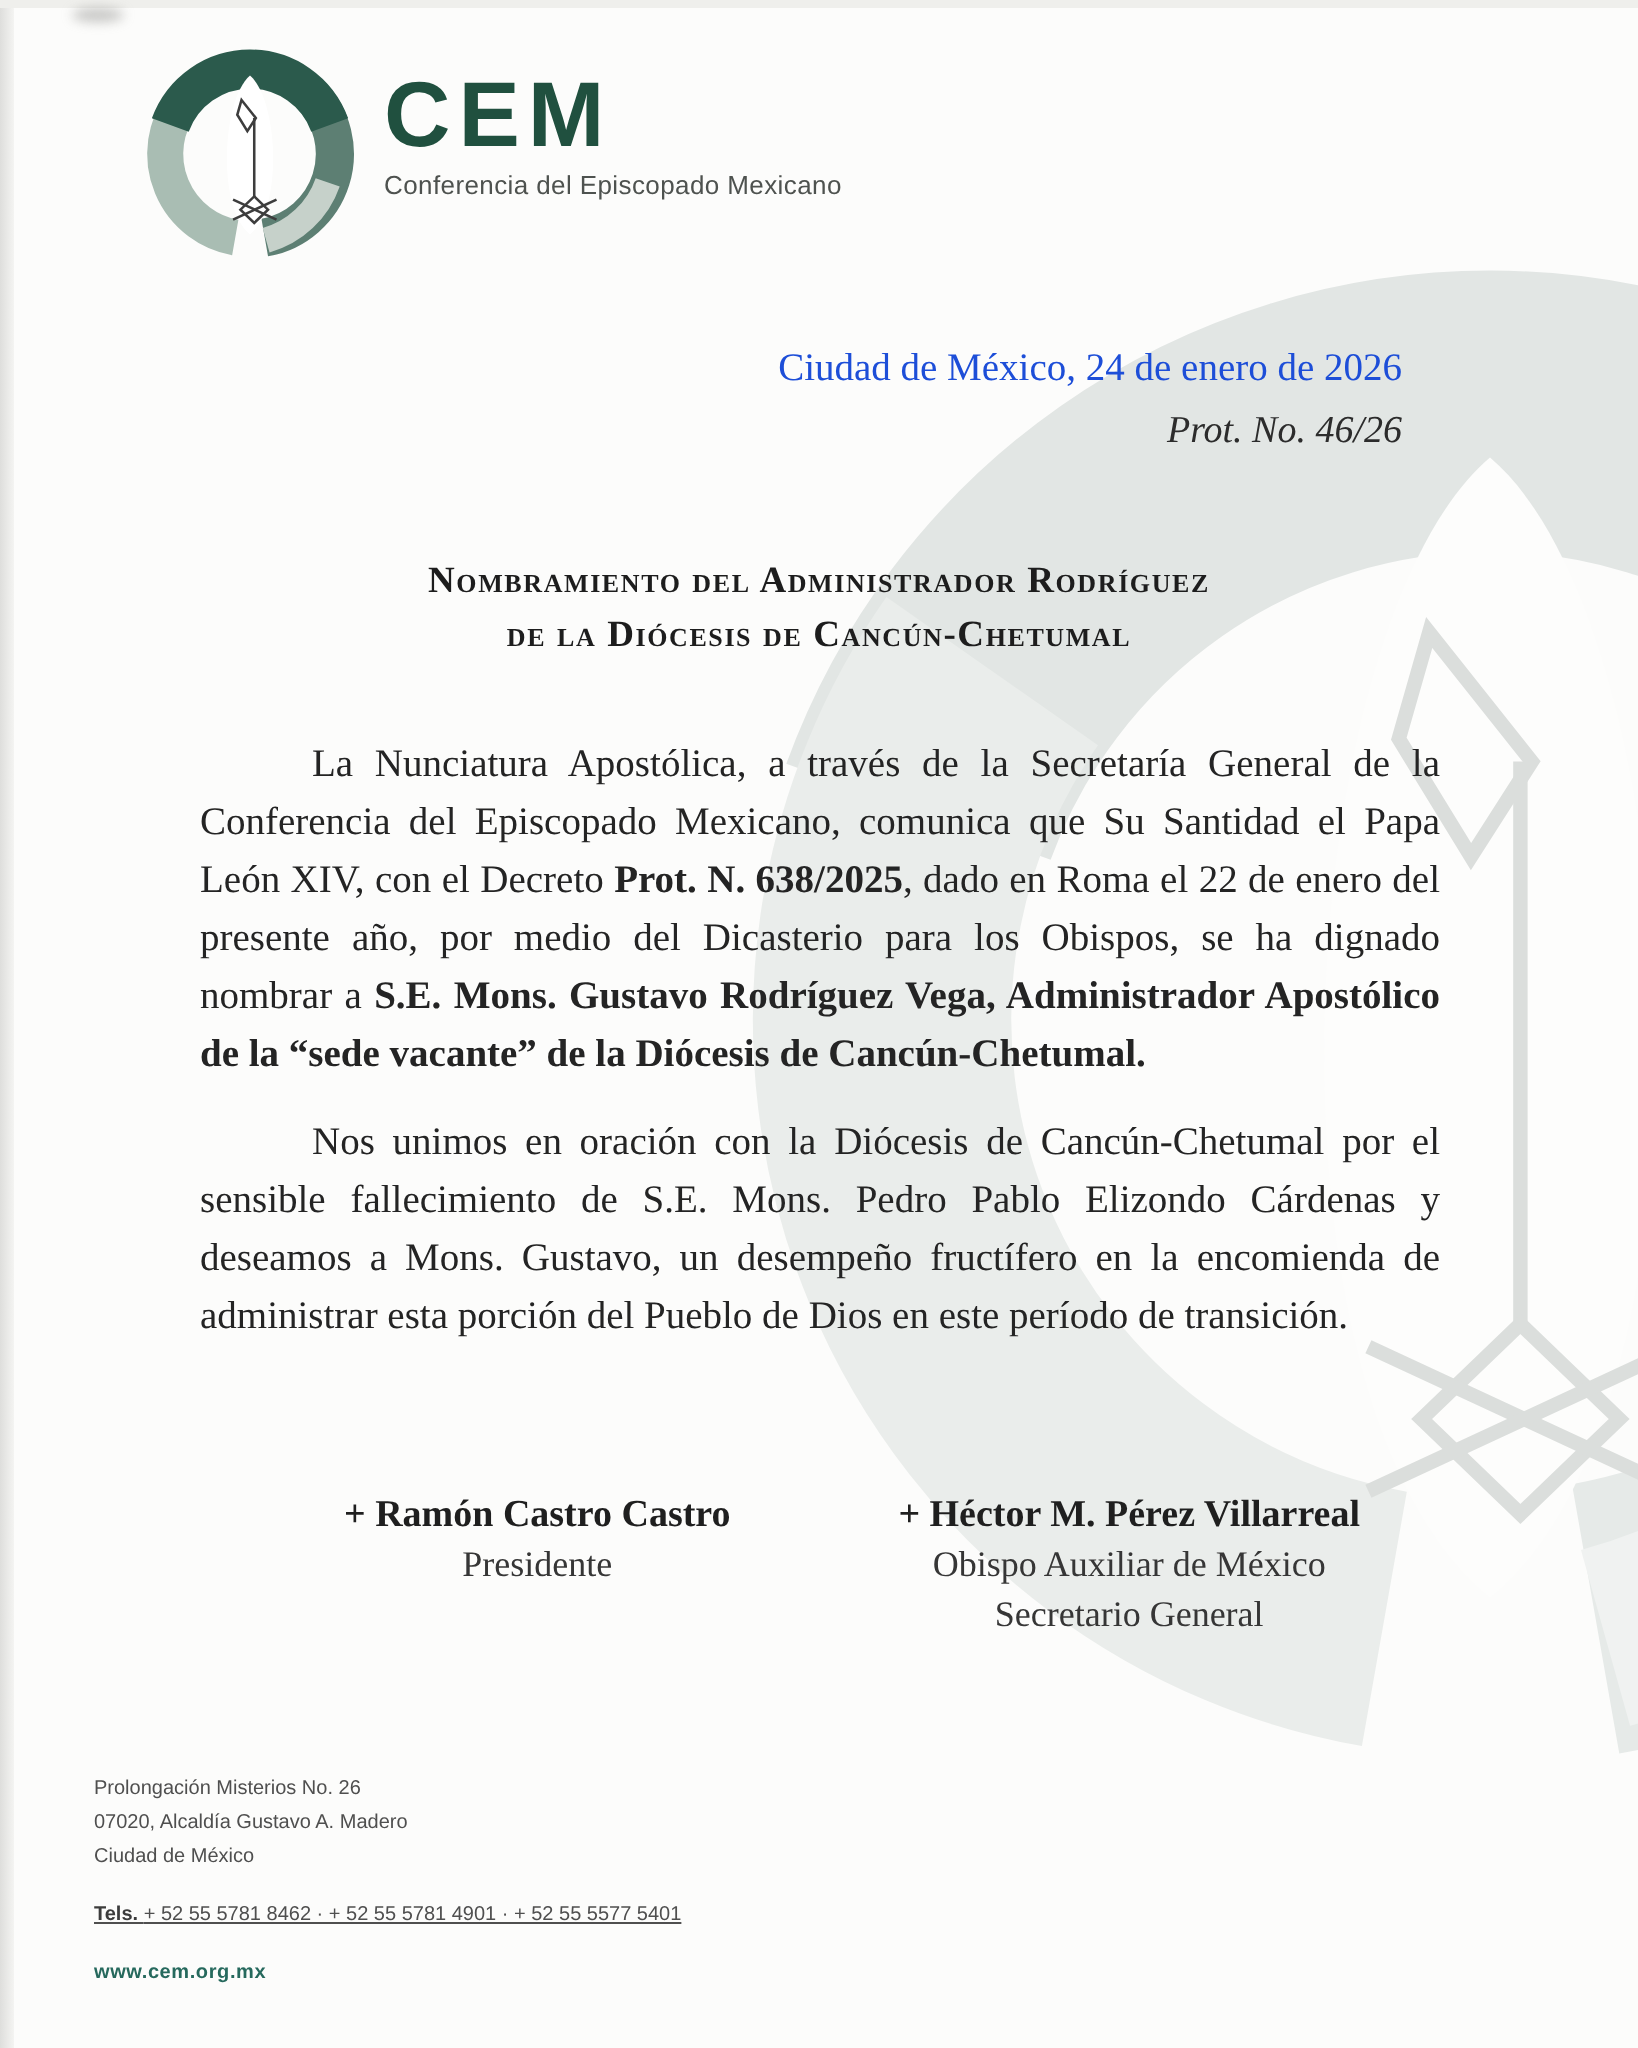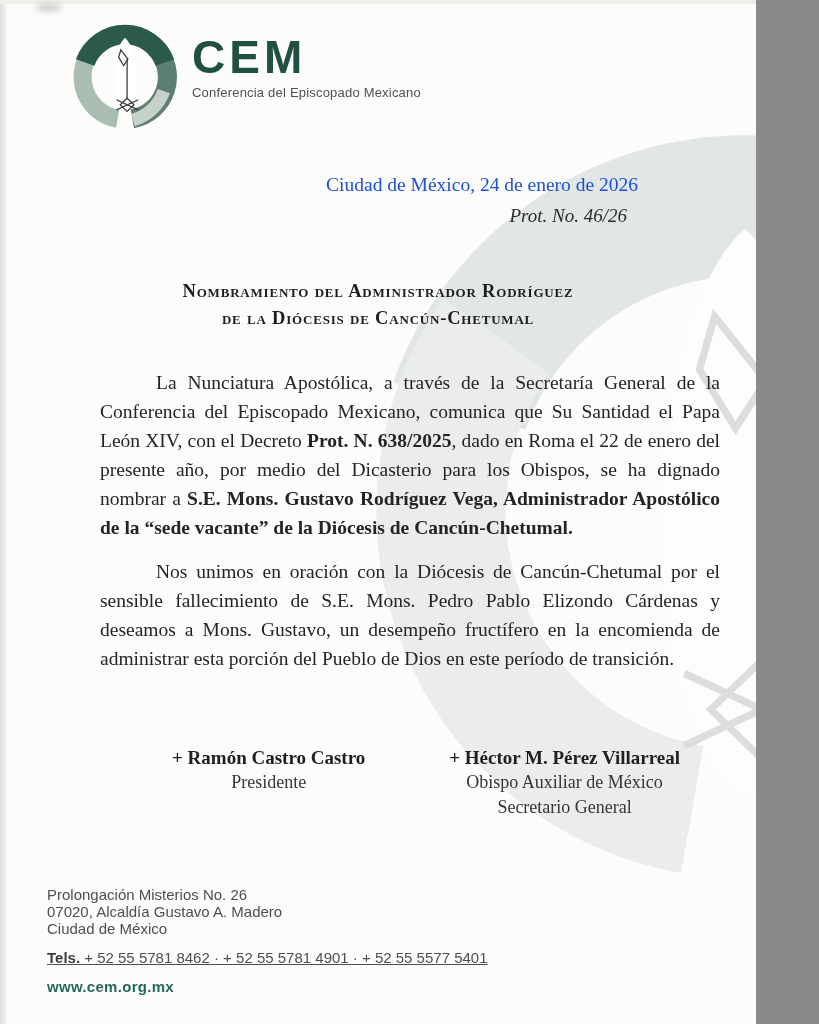--- a/index.html
+++ b/index.html
@@ -1,18 +1,18 @@
 <!DOCTYPE html>
 <html><head>
 <meta charset="utf-8">
 <style>
   html,body{margin:0;padding:0;background:#8a8a8a;}
   .page{
     position:relative;
-    width:756px;height:1024px;
+    width:819px;height:1024px;
     background:#fcfcfb;
     overflow:hidden;
     font-family:"Liberation Serif","DejaVu Serif",serif;
     color:#262626;
   }
   
   .edge-left{position:absolute;left:0;top:0;width:7px;height:100%;background:linear-gradient(90deg,#dededc,#f4f4f2);}
   .edge-top{position:absolute;left:0;top:0;width:100%;height:4px;background:#efefec;}
   .smudge{position:absolute;left:36px;top:4px;width:26px;height:7px;background:#9a9a97;border-radius:50%;filter:blur(3px);opacity:.55;}
 
@@ -24,41 +24,41 @@
   
   .brand{position:absolute;left:72px;top:24px;display:flex;align-items:flex-start;}
   .brand-logo{width:106px;height:106px;display:block;}
   .brand-text{margin-left:14px;margin-top:10px;font-family:"Liberation Sans","DejaVu Sans",sans-serif;}
   .brand-acronym{font-size:46px;line-height:46px;font-weight:bold;letter-spacing:4px;color:#20503f;}
   .brand-tagline{margin-top:5px;font-size:13px;letter-spacing:.2px;color:#4e524f;}
 
   
   .dateline-block{position:absolute;right:118px;top:174px;text-align:right;}
   .dateline{font-size:19.5px;color:#1d4ed8;}
-  .protocol{margin-top:9px;margin-right:11px;font-size:19px;font-style:italic;color:#2c2c2c;}
+  .protocol{margin-top:9px;margin-right:0;font-size:19px;font-style:italic;color:#2c2c2c;}
 
   
   .doc-title{position:absolute;left:0;top:278px;width:100%;text-align:center;
     font-variant:small-caps;font-weight:bold;font-size:18.5px;letter-spacing:.8px;color:#1d1d1d;line-height:27px;}
 
   
   .body-text{position:absolute;left:100px;top:368px;width:620px;
     font-size:19.5px;line-height:29px;text-align:justify;color:#242424;}
   .body-text p{margin:0 0 15px 0;text-indent:56px;}
   .body-text .b{font-weight:bold;}
 
   
   .signatures{position:absolute;left:172px;top:708px;width:508px;display:flex;justify-content:space-between;}
   .sig{text-align:center;line-height:25px;margin-top:37px;}
   .sig-name{font-weight:bold;font-size:19px;color:#1f1f1f;}
   .sig-role{font-size:18px;color:#363636;}
 
   
   .footer{position:absolute;left:47px;top:886px;font-family:"Liberation Sans","DejaVu Sans",sans-serif;
-    font-size:15px;line-height:17px;color:#4f4f4f;}
+    font-size:10px;line-height:17px;color:#4f4f4f;}
   .footer .tels-line{margin-top:12px;text-decoration:underline;}
   .footer .b{font-weight:bold;color:#3c3c3c;}
   .footer-site{margin-top:12px;font-weight:bold;letter-spacing:.3px;}
 </style>
 </head>
 <body>
 
 <div class="page">
 
   <svg class="watermark" viewBox="0 0 200 200" aria-hidden="true">

